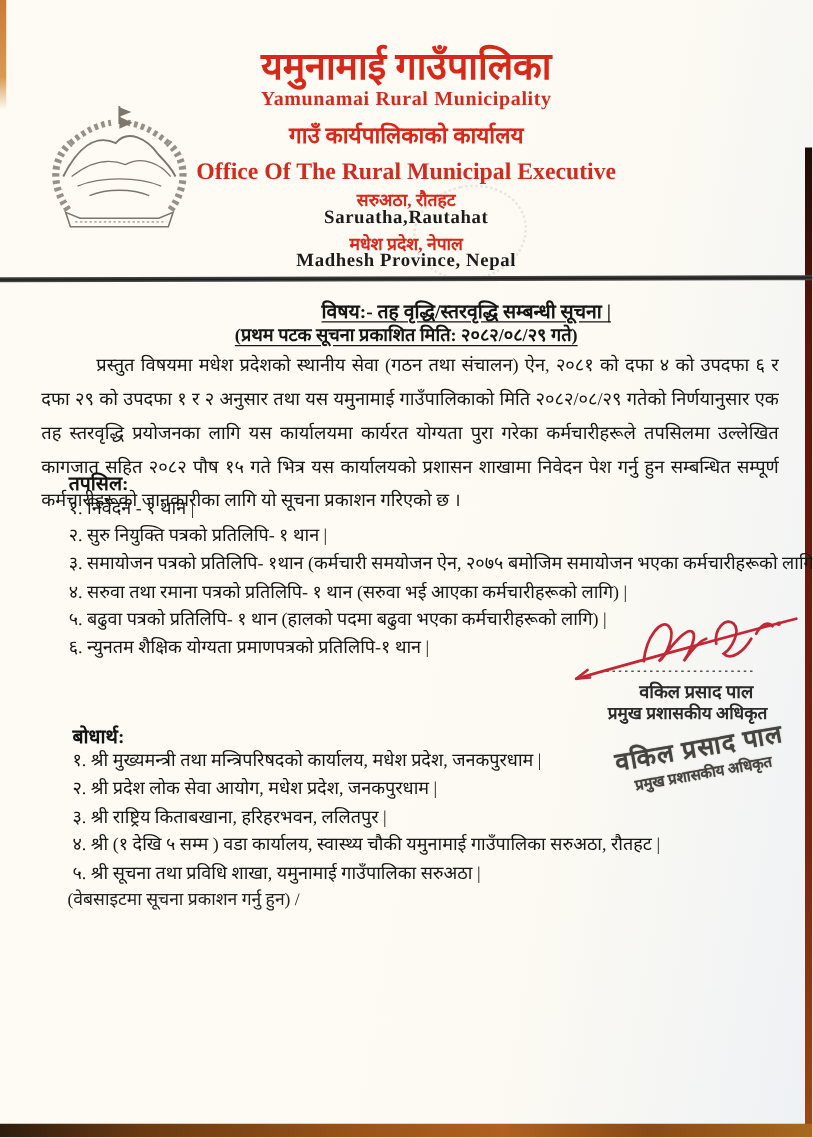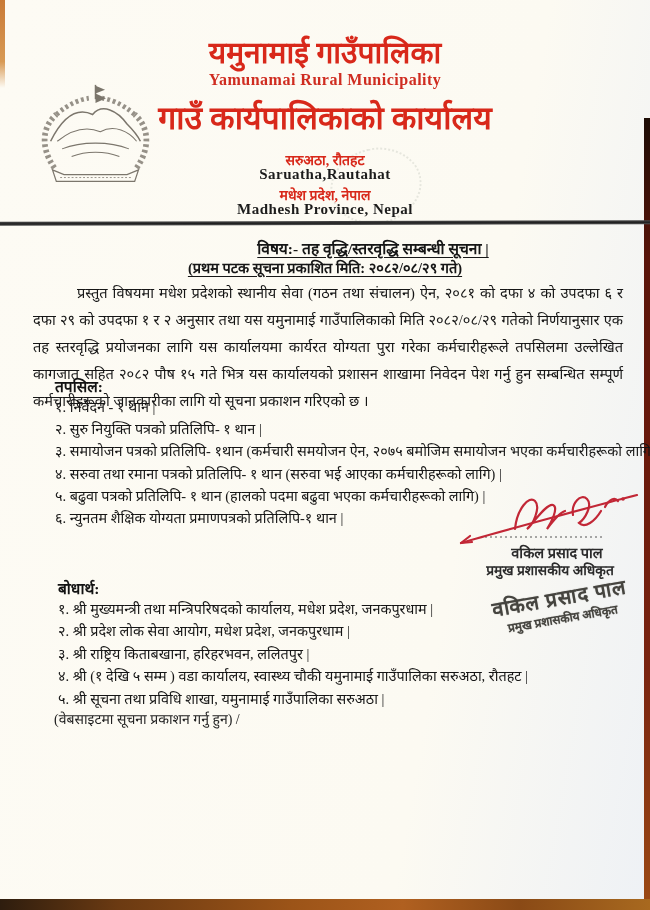--- a/index.html
+++ b/index.html
@@ -20,21 +20,21 @@
     background:linear-gradient(to bottom,#1d0d06 0%,#5a150a 18%,#6b1a0c 45%,#7a2410 70%,#9c4a14 100%);}
   .edge-bottom{position:absolute;left:0;bottom:0;width:650px;height:11px;
     background:linear-gradient(to right,#2e1d0e 0%,#6b3a12 18%,#9c5418 45%,#b06020 62%,#8a4a16 80%,#a8691f 100%);}
 
   .abs{position:absolute;}
   .center{left:0;width:100%;text-align:center;}
   .np{font-family:"Liberation Serif","DejaVu Serif",serif;}
 
   .h-muni-np{top:31px;font-size:30px;font-weight:bold;color:#d8281a;}
   .h-muni-en{top:71px;font-size:16px;font-weight:bold;color:#cf2c20;letter-spacing:.5px;}
-  .h-office-np{top:95px;font-size:32px;font-weight:bold;color:#d8281a;}
+  .h-office-np{top:95px;font-size:18px;font-weight:bold;color:#d8281a;}
   .h-office-en{top:127px;font-size:19px;font-weight:bold;color:#cf2c20;}
   .h-addr-np{top:150px;font-size:14px;font-weight:bold;color:#d8281a;}
   .h-addr-en{top:166px;font-size:15px;font-weight:bold;color:#1c1c1c;letter-spacing:.5px;}
   .h-prov-np{top:185px;font-size:14px;font-weight:bold;color:#d8281a;}
   .h-prov-en{top:201px;font-size:15px;font-weight:bold;color:#1c1c1c;letter-spacing:.5px;}
 
   .emblem{left:33px;top:82px;}
 
   .faint-stamp{left:330px;top:148px;width:88px;height:72px;border:2px dotted #9aA296;
     border-radius:50%;opacity:.22;transform:rotate(-12deg);}
@@ -98,20 +98,21 @@
         <path d="M28 100 h74" stroke-width="0.8" stroke-dasharray="2 2"></path>
       </g>
     </svg>
   </div>
 
   <div class="abs faint-stamp"></div>
 
   <div class="abs center np h-muni-np">यमुनामाई गाउँपालिका</div>
   <div class="abs center h-muni-en">Yamunamai Rural Municipality</div>
   <div class="abs center np h-office-np">गाउँ कार्यपालिकाको कार्यालय</div>
+  <div class="abs center h-office-en">Office Of The Rural Municipal Executive</div>
   <div class="abs center h-addr-en">Saruatha,Rautahat</div>
   <div class="abs center np h-addr-np">सरुअठा, रौतहट</div>
   <div class="abs center np h-prov-np">मधेश प्रदेश, नेपाल</div>
   <div class="abs center h-prov-en">Madhesh Province, Nepal</div>
 
   <div class="abs divider"></div>
 
   <div class="abs center np subject1"><span>विषय:- तह वृद्धि/स्तरवृद्धि सम्बन्धी सूचना |</span></div>
   <div class="abs center np subject2"><span>(प्रथम पटक सूचना प्रकाशित मिति: २०८२/०८/२९ गते)</span></div>
 

